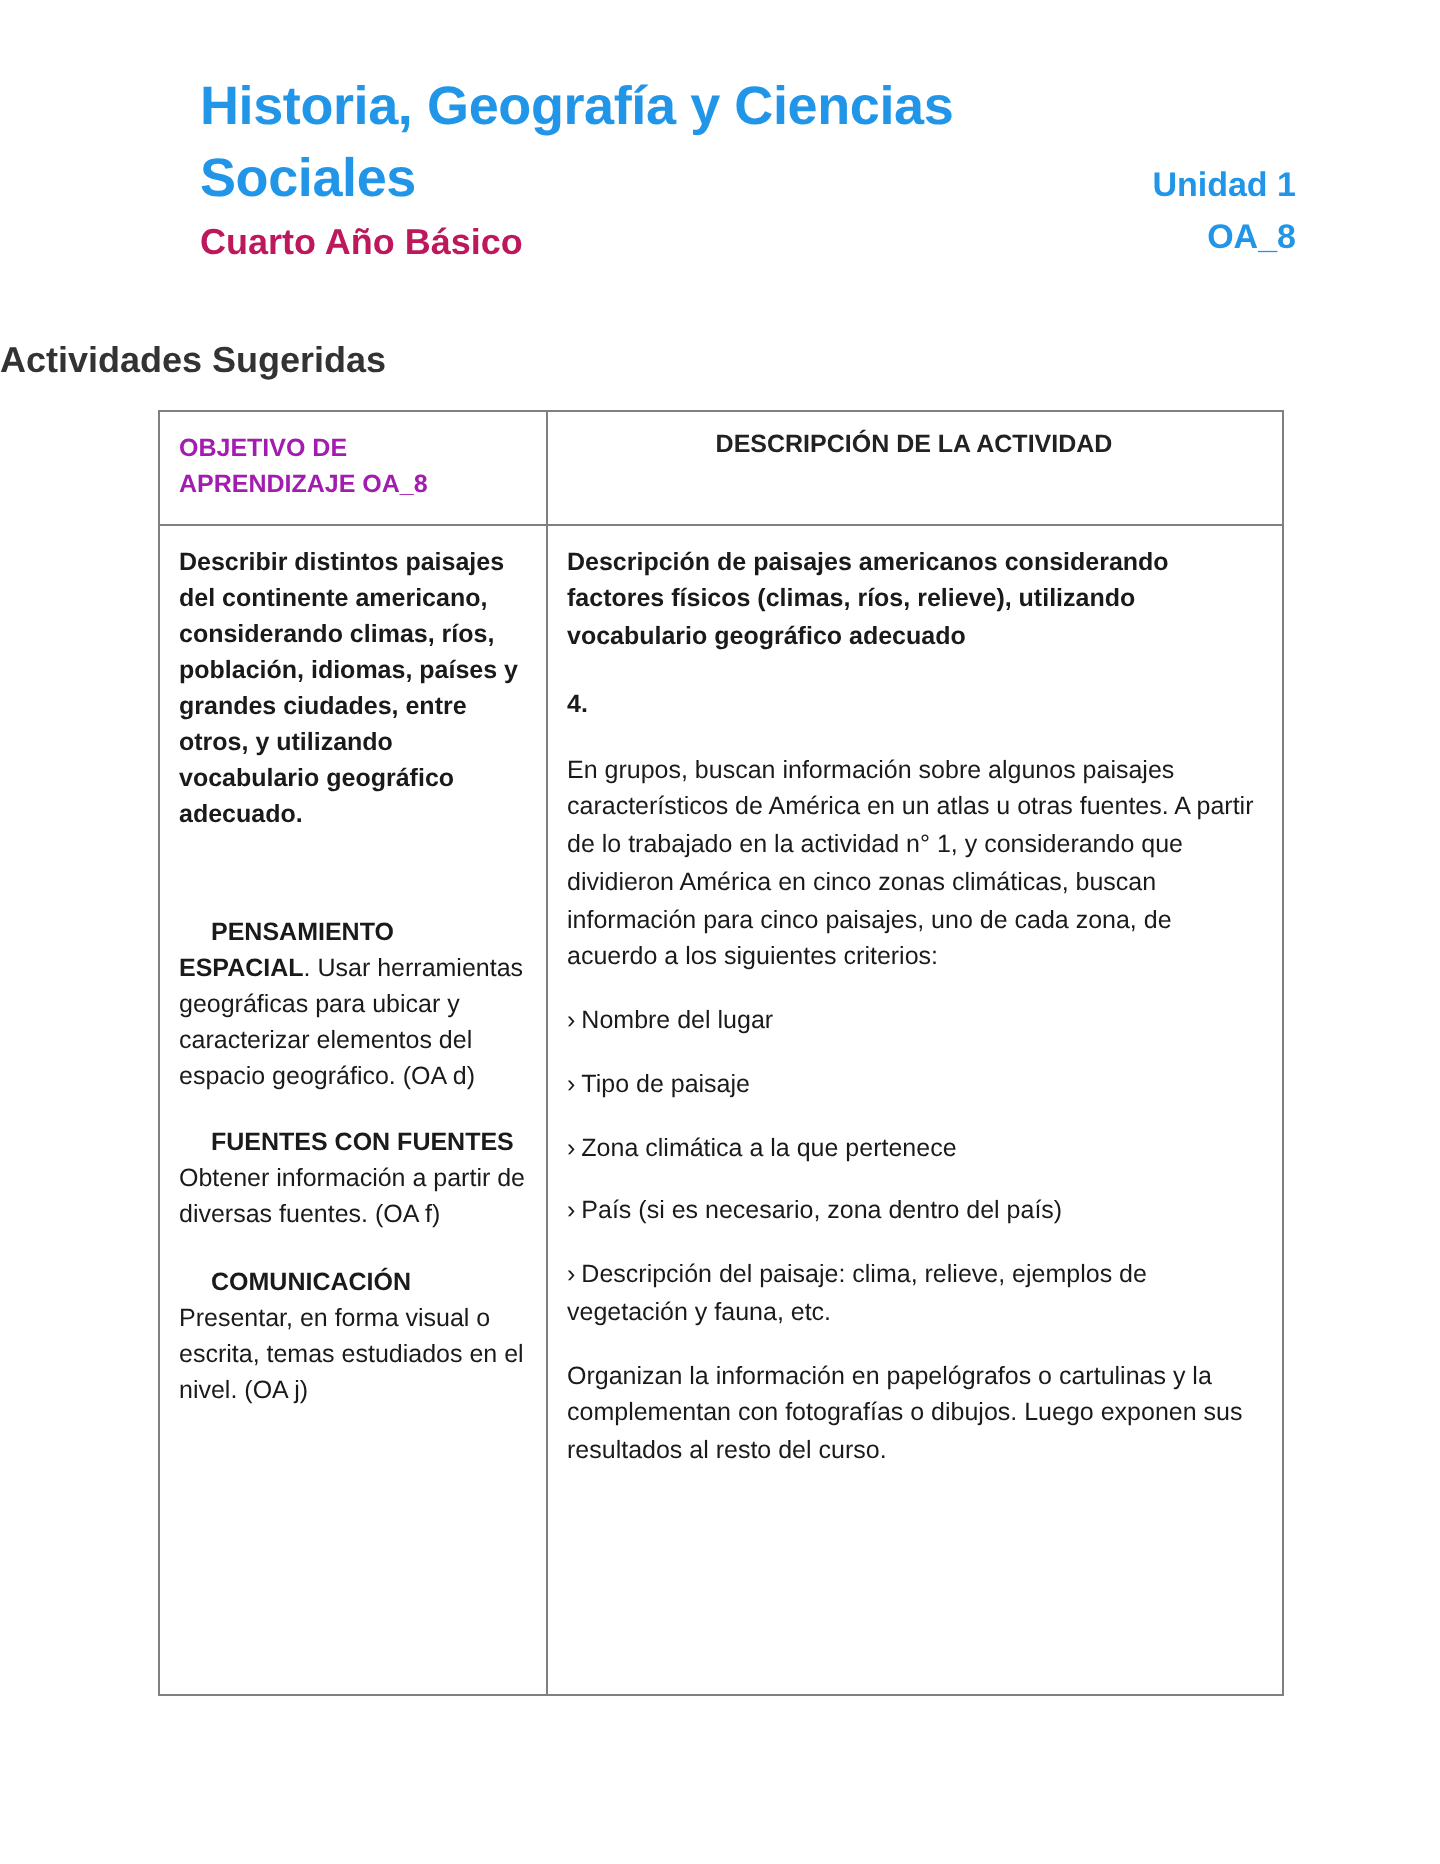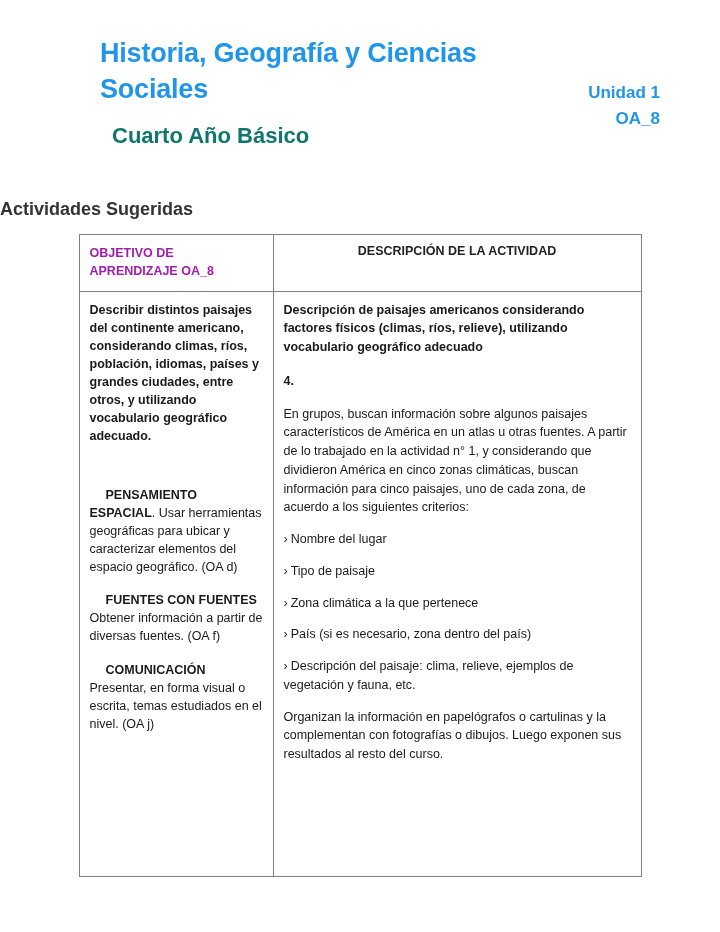--- a/index.html
+++ b/index.html
@@ -37,28 +37,28 @@
     margin: 0;
     max-width: 470px;
   }
   .header-row {
     display: flex;
     align-items: flex-end;
     justify-content: space-between;
     margin-top: 4px;
   }
   .doc-subtitle {
-    font-size: 22px;
+    font-size: 18px;
     font-weight: bold;
-    color: #0f766e;
-    margin: 12px;
+    color: #be185d;
+    margin: 0;
   }
   .header-right {
     position: absolute;
-    right: 0;
+    right: 12px;
     top: 44px;
     text-align: right;
     color: #2196e8;
     font-weight: bold;
     font-size: 17px;
     line-height: 1.55;
   }
   .header-right div {
     white-space: nowrap;
   }

